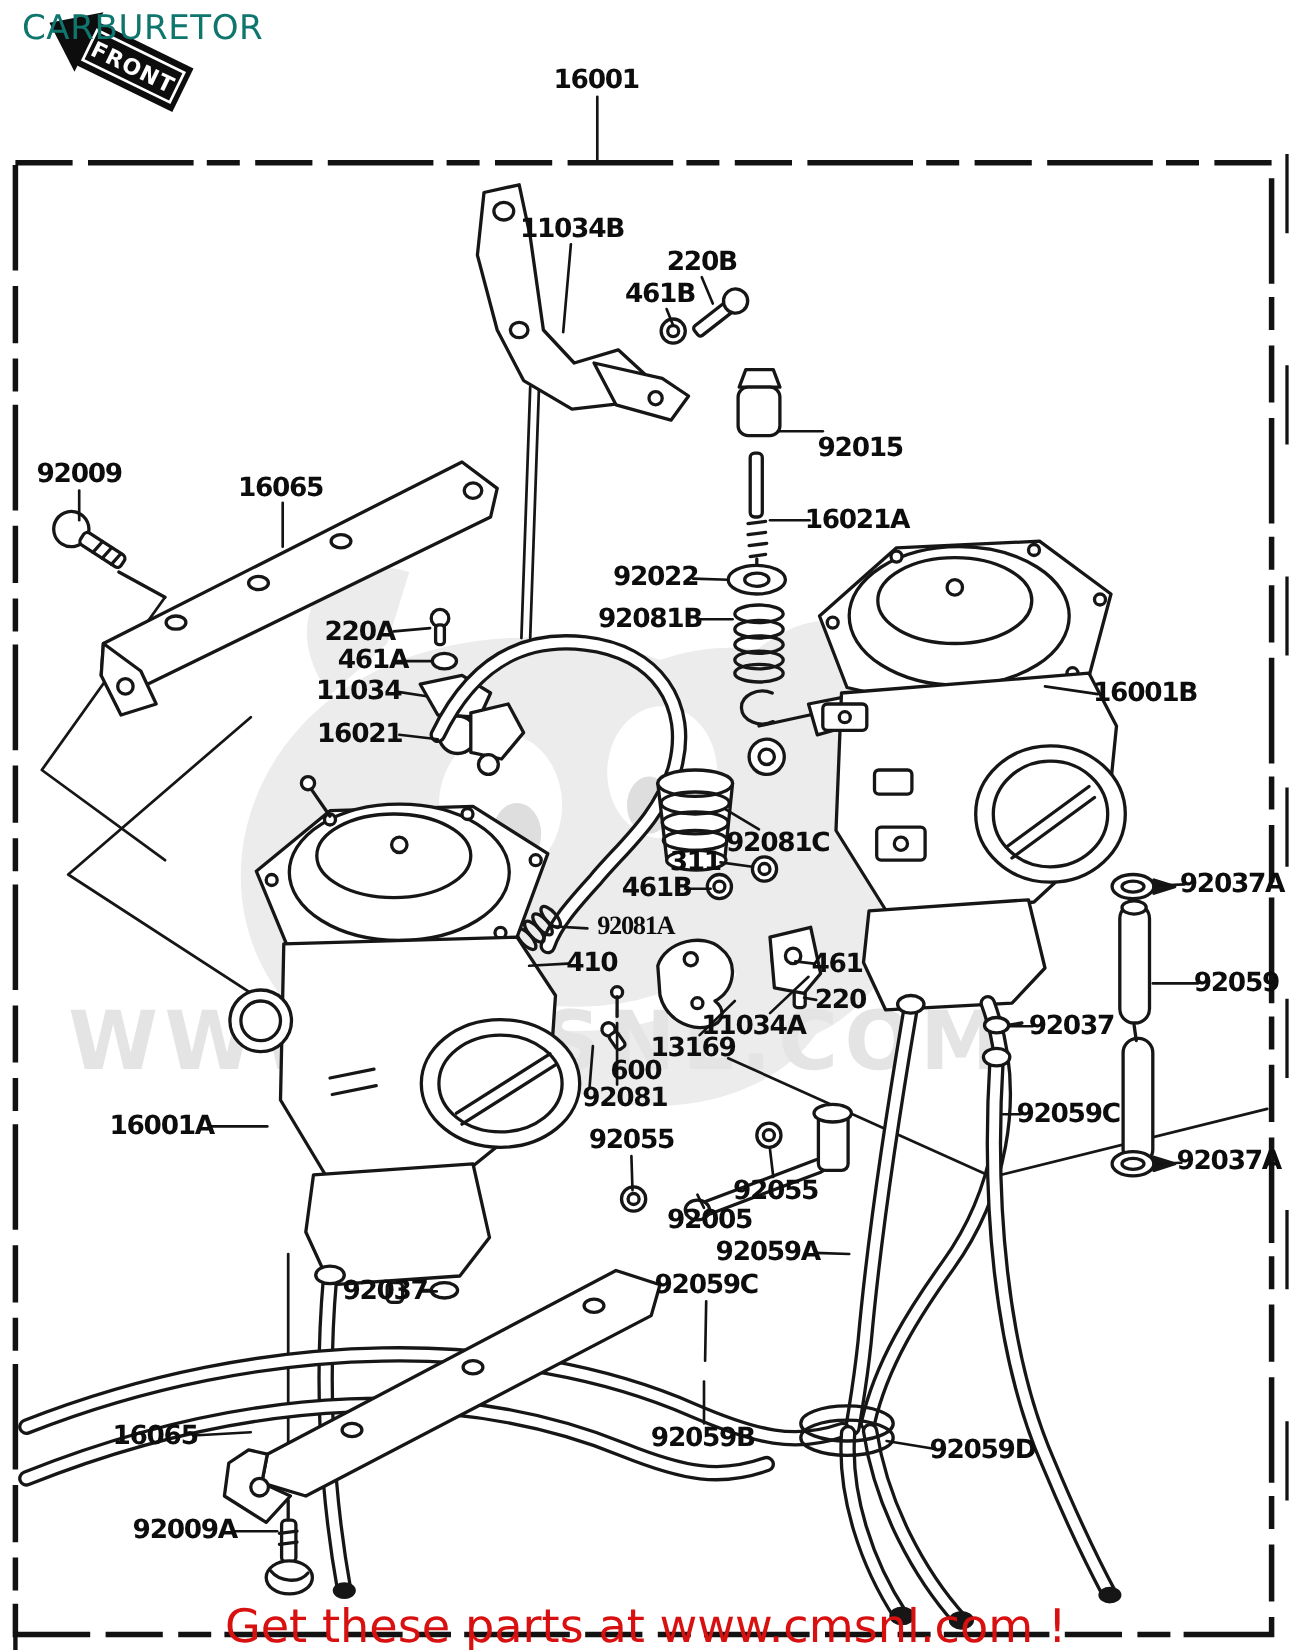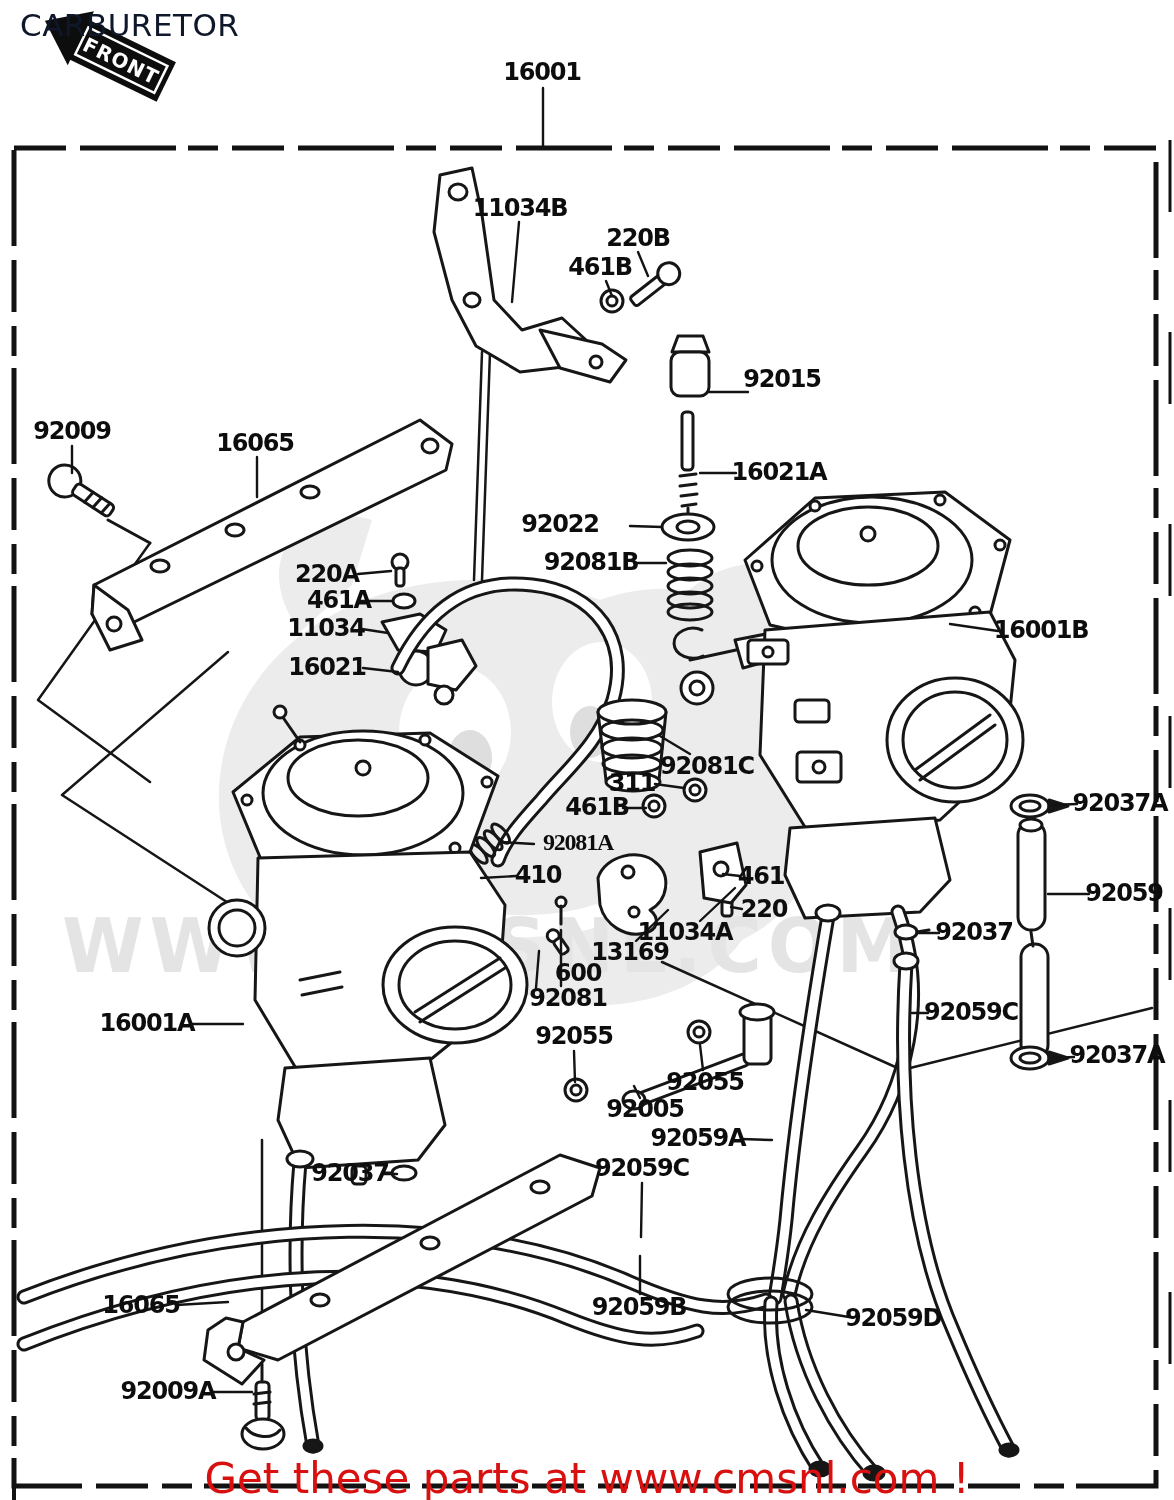--- a/index.html
+++ b/index.html
@@ -2,21 +2,21 @@
 <html><head>
 <meta charset="utf-8">
 <style>
   html,body{margin:0;padding:0;}
   body{
     width:1174px;height:1500px;position:relative;overflow:hidden;
     background:#ffffff;font-family:"DejaVu Sans","Liberation Sans",sans-serif;
   }
   #art{position:absolute;left:0;top:0;width:1174px;height:1500px;}
   #page-title{
-    position:absolute;left:20px;top:7px;font-size:31px;color:#0f172a;
+    position:absolute;left:20px;top:7px;font-size:31px;color:#0f766e;
     letter-spacing:.5px;white-space:nowrap;z-index:3;
   }
   #label-layer{position:absolute;left:0;top:0;width:992px;height:1500px;z-index:4;pointer-events:none;}
   .part-label{
     position:absolute;transform:translate(-50%,-55%);
     font-size:24px;font-weight:700;letter-spacing:-1.2px;color:#0d0d0d;
     white-space:nowrap;font-family:"DejaVu Sans","Liberation Sans",sans-serif;
   }
   #promo-footer{
     position:absolute;left:50%;top:1442px;transform:translateX(-50%);
@@ -368,23 +368,23 @@
         <line x1="212" y1="1392" x2="252" y2="1392"></line>
       </g>
   </g>
 </svg>
 
 <div id="label-layer">
     <div class="part-label" style="left: 542px; top: 73px;">16001</div>
     <div class="part-label" style="left: 520px; top: 209px;">11034B</div>
     <div class="part-label" style="left: 638px; top: 239px;">220B</div>
     <div class="part-label" style="left: 600px; top: 268px;">461B</div>
-    <div class="part-label" style="left: 782px; top: 380px;">92015</div>
+    <div class="part-label" style="left: 782px; top: 408px;">92015</div>
     <div class="part-label" style="left: 779px; top: 473px;">16021A</div>
-    <div class="part-label" style="left: 560px; top: 525px;">92022</div>
+    <div class="part-label" style="left: 596px; top: 525px;">92022</div>
     <div class="part-label" style="left: 591px; top: 563px;">92081B</div>
     <div class="part-label" style="left: 72px; top: 432px;">92009</div>
     <div class="part-label" style="left: 255px; top: 444px;">16065</div>
     <div class="part-label" style="left: 327px; top: 575px;">220A</div>
     <div class="part-label" style="left: 328px; top: 601px; margin-left: 11px;">461A</div>
     <div class="part-label" style="left: 326px; top: 629px;">11034</div>
     <div class="part-label" style="left: 327px; top: 668px;">16021</div>
     <div class="part-label" style="left: 1041px; top: 631px;">16001B</div>
     <div class="part-label" style="left: 707px; top: 767px;">92081C</div>
     <div class="part-label" style="left: 632px; top: 784px;">311</div>

